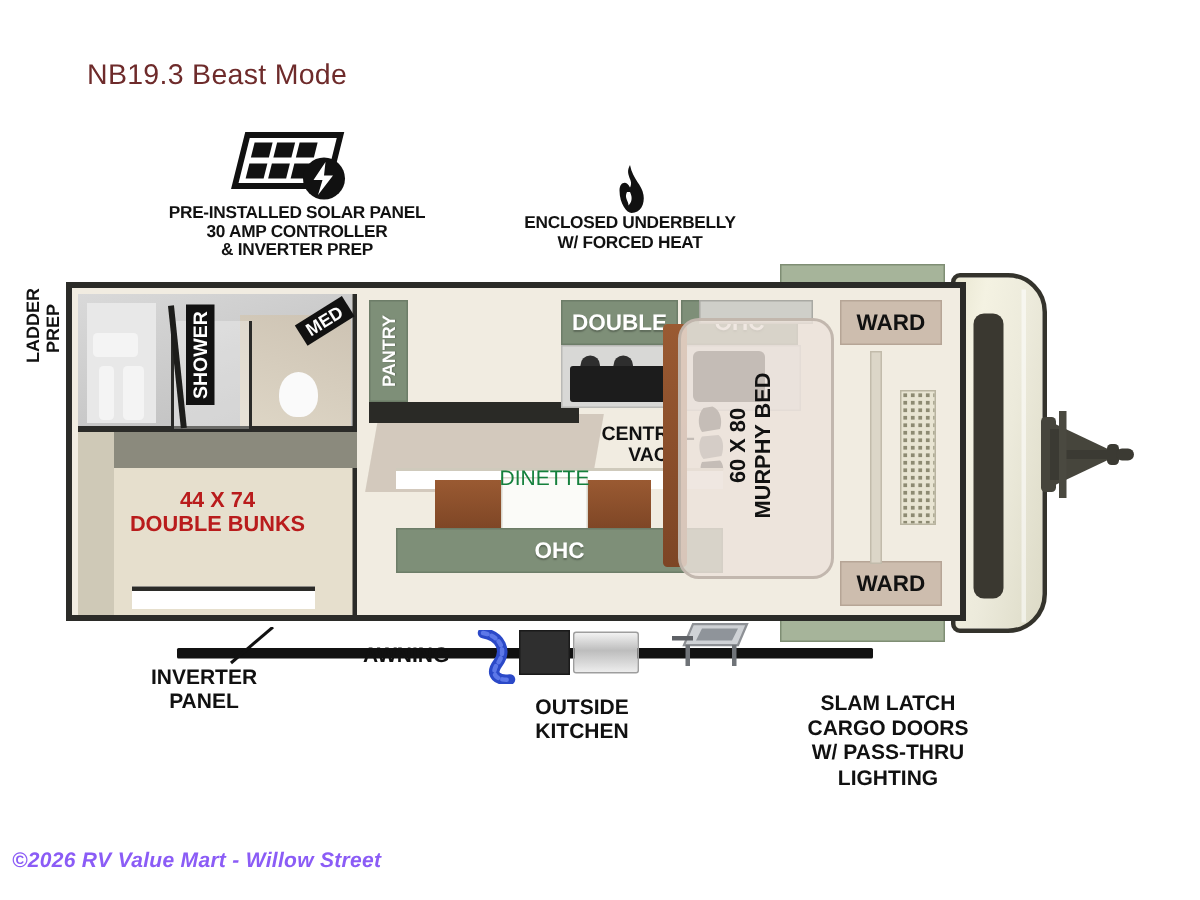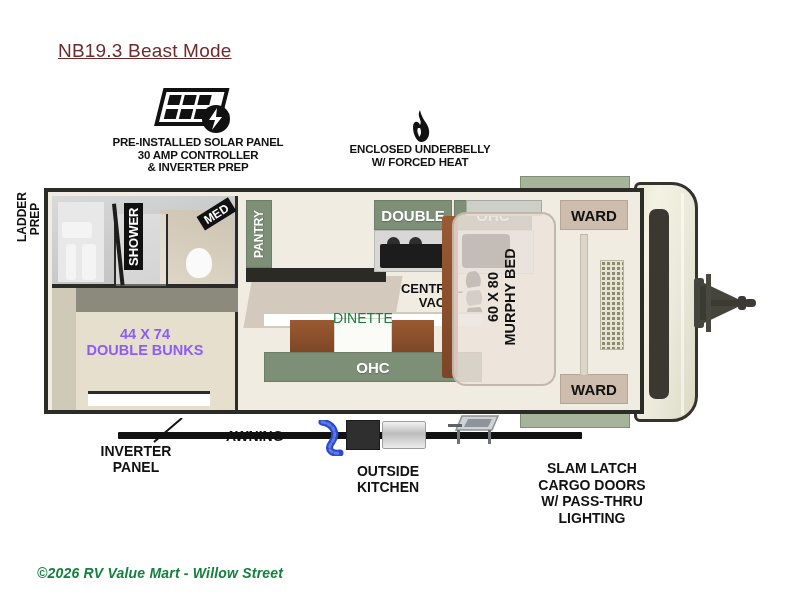--- a/index.html
+++ b/index.html
@@ -9,21 +9,21 @@
     overflow:hidden;position:relative;
   }
   #root{position:absolute;inset:0;}
 
   .abs{position:absolute;}
 
   
   .title{
     left:58px;top:40px;
     font-size:19px;font-weight:400;color:#6e2b2b;
-    letter-spacing:.2px;white-space:nowrap;text-decoration:underline;
+    letter-spacing:.2px;white-space:nowrap;
   }
 
   
   .callout{text-align:center;color:#111;font-weight:bold;}
   .callout .ctext{font-size:11.5px;line-height:12.6px;letter-spacing:-.2px;}
   .callout .ctext div{white-space:nowrap;}
 
   .solar-wrap{left:98px;top:84px;width:200px;}
   .solar-ico{height:52px;display:flex;align-items:flex-end;justify-content:center;}
   .heat-wrap{left:320px;top:105px;width:200px;}
@@ -242,28 +242,28 @@
   
   .shower-lbl{
     position:absolute;left:72px;top:16px;
     background:#111;color:#fff;font-weight:bold;font-size:13px;
     padding:2px 4px;white-space:nowrap;
     transform:rotate(-90deg) translateX(-58px);transform-origin:top left;
   }
   
   .bunk-lbl{
     position:absolute;left:8px;top:134px;width:178px;text-align:center;
-    color:#8b5cf6;font-weight:bold;font-size:14.5px;line-height:16px;
+    color:#b91c1c;font-weight:bold;font-size:14.5px;line-height:16px;
   }
 
   
   .awning-bar{
     left:118px;top:432px;width:464px;height:7px;background:#111;border-radius:1px;
   }
-  .awning-lbl{left:226px;top:428px;font-weight:bold;font-size:14px;color:#111;}
+  .awning-lbl{left:242px;top:428px;font-weight:bold;font-size:14px;color:#111;}
 
   .adv-lbl{left:88px;top:443px;width:96px;text-align:center;
            font-weight:bold;font-size:14px;line-height:16px;color:#111;}
 
   .ok-lbl{left:332px;top:463px;width:112px;text-align:center;
           font-weight:bold;font-size:14px;line-height:16px;color:#111;}
   .slam-lbl{left:508px;top:460px;width:168px;text-align:center;
             font-weight:bold;font-size:14px;line-height:16.5px;color:#111;}
 
   .hose{left:318px;top:420px;width:26px;height:34px;}
@@ -279,22 +279,22 @@
     text-align:center;
     transform:rotate(-90deg);transform-origin:center center;
   }
 
   
   .cargo-acc{position:absolute;left:-6px;width:10px;height:16px;background:#6d6a55;border-radius:2px;}
 
   
   .footer{
     left:8px;top:565px;
-    font-weight:bold;font-style:italic;font-size:14px;color:#15803d;
-    white-space:nowrap;letter-spacing:.2px;margin-left:29px;
+    font-weight:bold;font-style:italic;font-size:14px;color:#8b5cf6;
+    white-space:nowrap;letter-spacing:.2px;
   }
 
   
   .side-green-top{left:520px;top:176px;width:108px;height:14px;background:#a6b49a;border:1px solid #7f8e74;}
   .side-green-bot{left:520px;top:412px;width:108px;height:14px;background:#a6b49a;border:1px solid #7f8e74;}
 </style>
 </head>
 <body>
 
 <div id="root">

